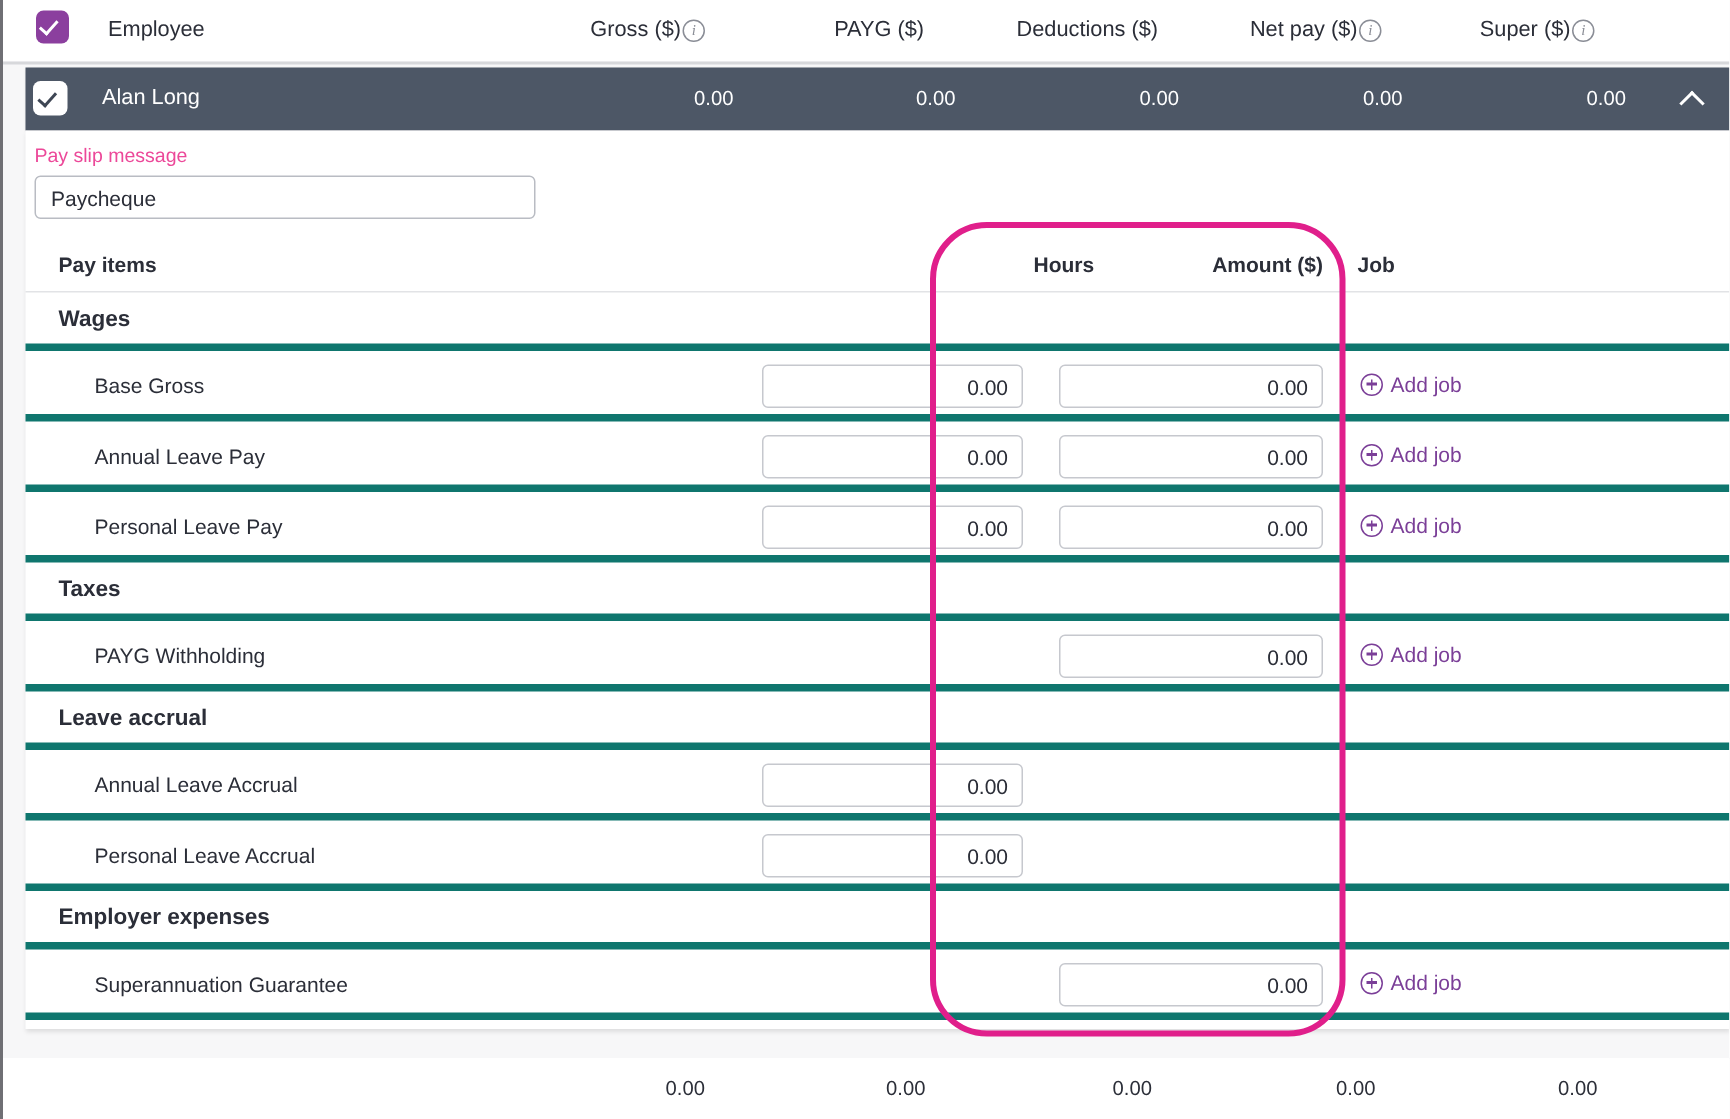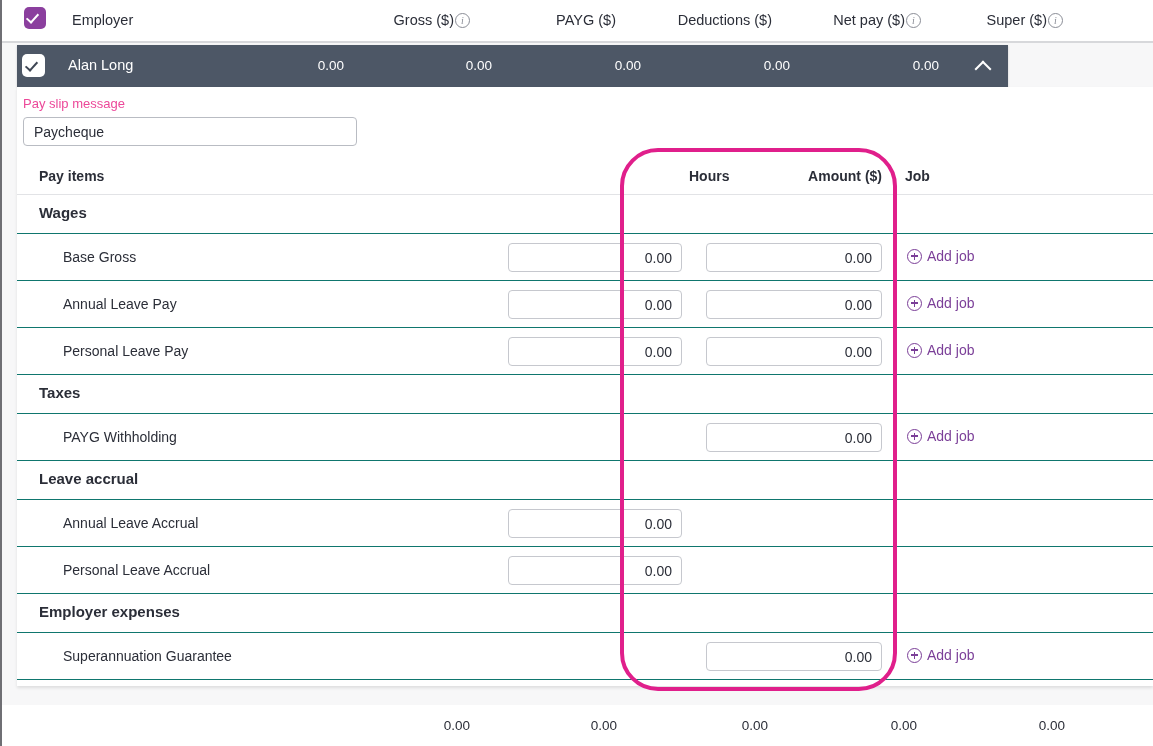--- a/index.html
+++ b/index.html
@@ -76,21 +76,21 @@
   }
 
   .hdr-divider {
     position: absolute; left: 2px; top: 41px; width: 1151px; height: 2px;
     background: #d7d8db;
   }
 
   
   .emp-bar {
     position: absolute; left: 17px; top: 45px;
-    width: 991px; height: 42px;
+    width: 1136px; height: 42px;
     background: #4d5766;
     box-shadow: 0 1px 2px rgba(0,0,0,0.18);
   }
   .emp-checkbox {
     position: absolute; left: 5px; top: 9px;
     width: 23px; height: 23px;
     border-radius: 5px;
     background: #ffffff;
     cursor: pointer;
   }
@@ -165,21 +165,21 @@
     white-space: nowrap;
   }
   .th-payitems { left: 22px; font-weight: bold; }
   .th-hours { left: 636px; margin-left: 36px; }
   .th-amount { left: 790px; width: 75px; text-align: right; }
   .th-job { left: 888px; }
 
   .grow {
     position: relative;
     height: 47px;
-    border-bottom: 1px solid #0f766e;
+    border-bottom: 5px solid #0f766e;
   }
   .grow.section { height: 39px; }
   .grow .sec-title {
     position: absolute; left: 22px; top: 9px;
     font-size: 15px; color: #2b2e38; font-weight: bold;
     white-space: nowrap;
   }
   .grow .item-name {
     position: absolute; left: 46px; top: 15px;
     font-size: 14px; color: #2b2e38; white-space: nowrap;
@@ -257,21 +257,21 @@
 
 <div id="root">
 
   <div class="frame-left-rule"></div>
   <div class="frame-top-white"></div>
 
   <div class="col-header">
     <div class="hdr-checkbox">
       <span class="tick"></span>
     </div>
-    <div class="hdr-label hdr-employee">Employer</div>
+    <div class="hdr-label hdr-employee">Employee</div>
     <div class="hdr-label hdr-gross"><span>Gross ($)</span><span class="info-icon">i</span></div>
     <div class="hdr-label hdr-payg">PAYG ($)</div>
     <div class="hdr-label hdr-deduct">Deductions ($)</div>
     <div class="hdr-label hdr-netpay"><span>Net pay ($)</span><span class="info-icon">i</span></div>
     <div class="hdr-label hdr-super"><span>Super ($)</span><span class="info-icon">i</span></div>
   </div>
   <div class="hdr-divider"></div>
 
   <div class="emp-bar">
     <div class="emp-checkbox">

